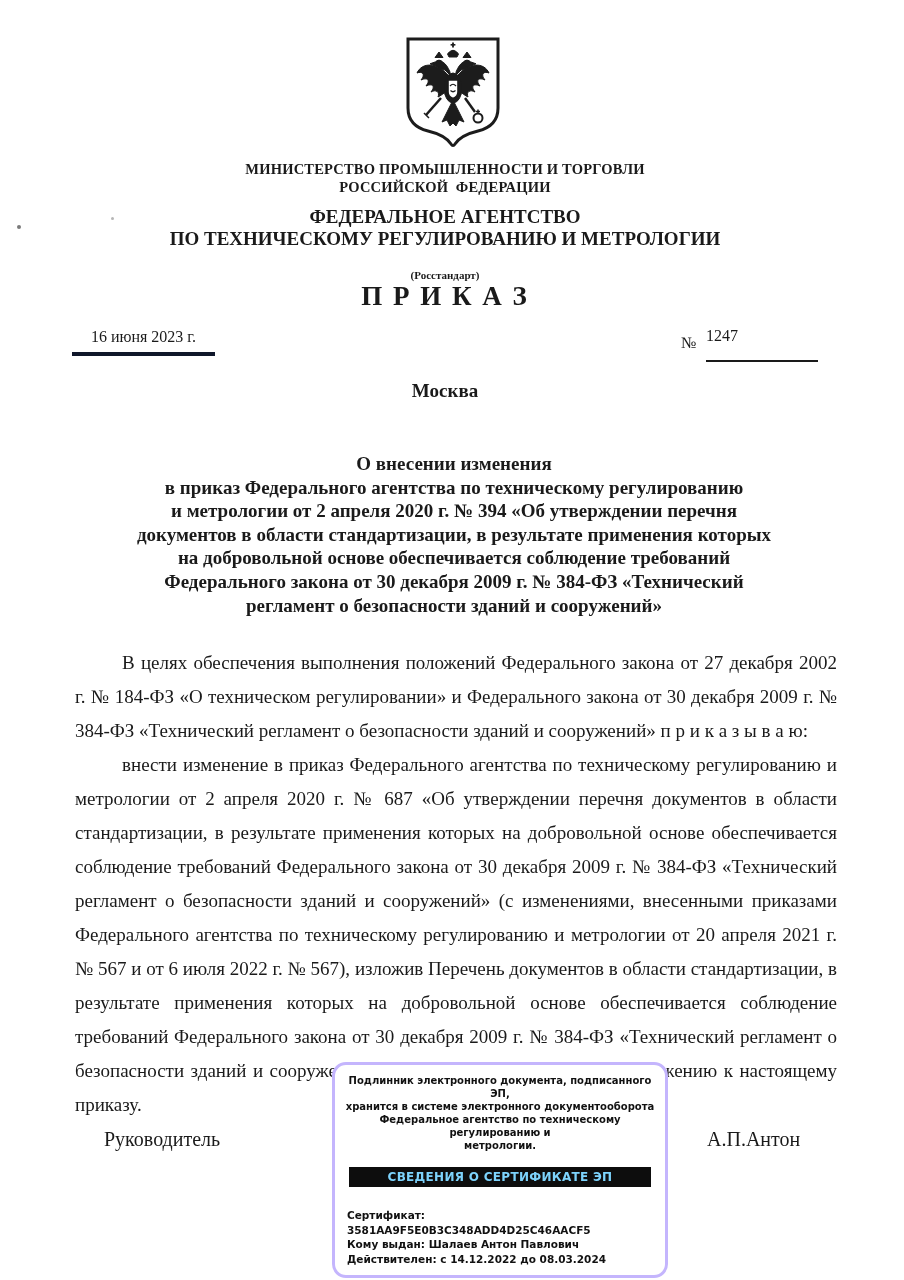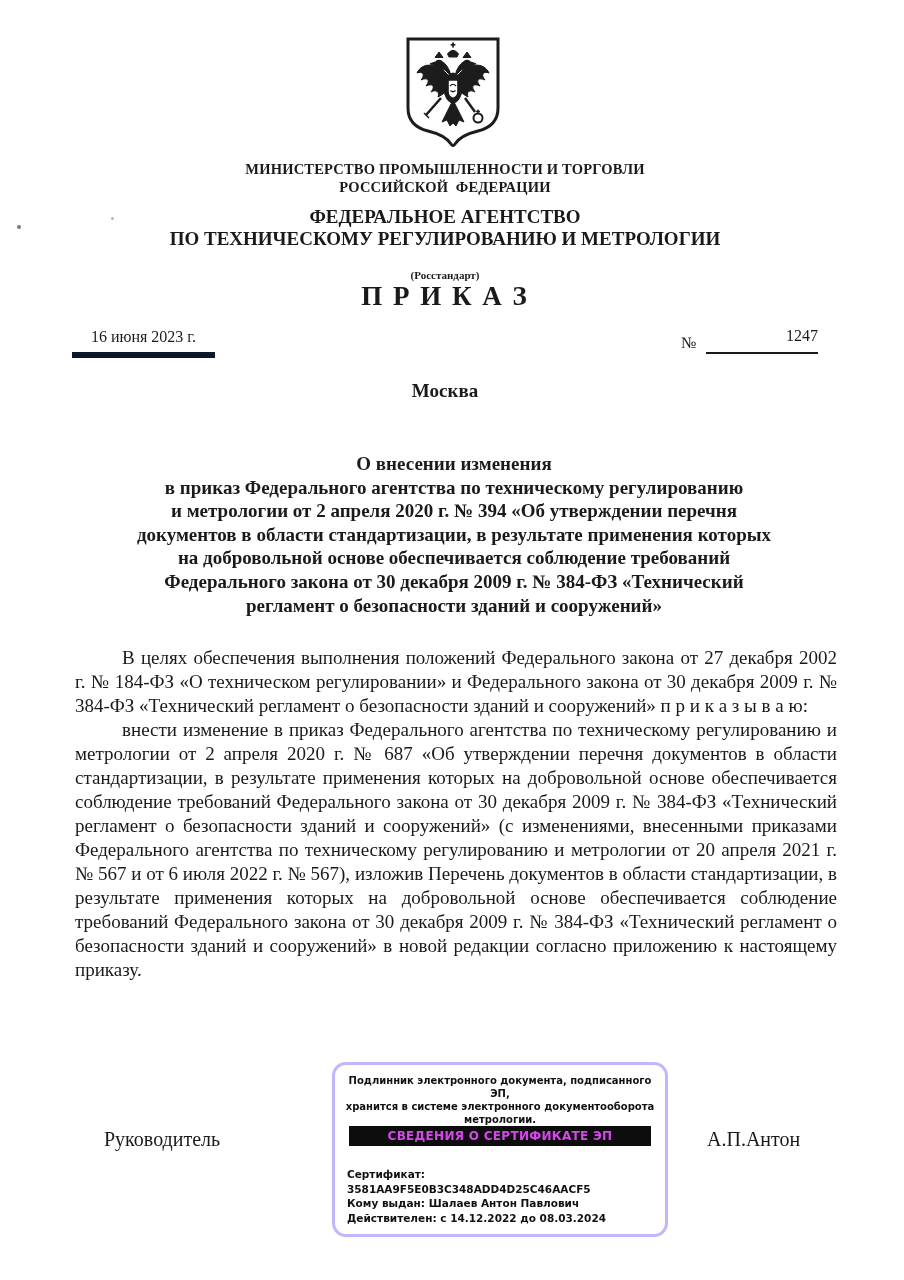--- a/index.html
+++ b/index.html
@@ -15,45 +15,45 @@
   .h-min2 { top:179px; font-size:14.5px; letter-spacing:0.2px; }
   .h-ag1  { top:206px; font-size:19px; }
   .h-ag2  { top:228px; font-size:19px; }
   .h-ros  { top:269px; font-size:11px; }
   .h-prikaz { top:281px; font-size:27px; letter-spacing:2px; }
   
   .emblem { position:absolute; left:401px; top:36px; }
   
   .date-wrap { position:absolute; left:72px; top:328px; width:143px;
                text-align:center; font-size:16px; padding-bottom:6px;
-               border-bottom:6px solid #0f172a; }
+               border-bottom:4px solid #0f172a; }
   .num-sign  { position:absolute; left:681px; top:334px; font-size:16px; }
   .num-wrap  { position:absolute; left:706px; top:327px; width:112px;
-               text-align:right; font-size:16px; padding-bottom:7px;
+               text-align:left; font-size:16px; padding-bottom:15px;
                border-bottom:2px solid #1a1a1a; }
   .city { position:absolute; left:0; top:380px; width:890px;
           text-align:center; font-size:19px; font-weight:bold; }
   
   .title { position:absolute; left:70px; top:452px; width:768px;
            text-align:center; font-weight:bold; font-size:19px;
            line-height:23.6px; }
   
   .body-text { position:absolute; left:75px; top:646px; width:762px;
-               font-size:19px; line-height:24px; text-align:justify; }
+               font-size:19px; line-height:34px; text-align:justify; }
   .body-text p { margin:0; text-indent:47px; }
   
   .sig-left  { position:absolute; left:104px;  top:1128px; font-size:20px; }
   .sig-right { position:absolute; left:707px; top:1128px; font-size:20px; }
   
   .stamp { position:absolute; left:332px; top:1062px; width:336px;
            box-sizing:border-box; border:3px solid #c4b5fd; border-radius:14px;
            background:#fff; padding:9px 7px 9px;
            font-family:"DejaVu Sans", sans-serif; font-weight:bold; color:#111; }
   .stamp-head  { font-size:10px; line-height:13px; text-align:center; }
-  .stamp-bar   { margin:0 7px 0; background:#0d0d0d; color:#d946ef;
+  .stamp-bar   { margin:15px 7px 0; background:#0d0d0d; color:#7dd3fc;
                  text-align:center; font-size:12px; line-height:20px;
                  letter-spacing:0.3px; }
   .stamp-fields { margin-top:21px; font-size:10.5px; line-height:14.5px;
                   padding-left:5px; text-align:left; }
   .stamp-label { display:inline-block; min-width:76px; }
   
   .speck { position:absolute; background:#7a7a7a; border-radius:50%; }
   .speck1 { left:17px; top:225px; width:4px; height:4px; }
   .speck2 { left:111px; top:217px; width:3px; height:3px; opacity:.55; }
 </style>
@@ -118,20 +118,21 @@
     <p>внести изменение в приказ Федерального агентства по техническому регулированию и метрологии от 2 апреля 2020 г. № 687 «Об утверждении перечня документов в области стандартизации, в результате применения которых на добровольной основе обеспечивается соблюдение требований Федерального закона от 30 декабря 2009 г. № 384-ФЗ «Технический регламент о безопасности зданий и сооружений» (с изменениями, внесенными приказами Федерального агентства по техническому регулированию и метрологии от 20 апреля 2021 г. № 567 и от 6 июля 2022 г. № 567), изложив Перечень документов в области стандартизации, в результате применения которых на добровольной основе обеспечивается соблюдение требований Федерального закона от 30 декабря 2009 г. № 384-ФЗ «Технический регламент о безопасности зданий и сооружений» в новой редакции согласно приложению к настоящему приказу.</p>
   </div>
 
   <div class="sig-left">Руководитель</div>
   <div class="sig-right">А.П.Антон</div>
 
   <div class="stamp">
     <div class="stamp-head">
       <div>Подлинник электронного документа, подписанного ЭП,</div>
       <div>хранится в системе электронного документооборота</div>
+      <div>Федеральное агентство по техническому регулированию и</div>
       <div>метрологии.</div>
     </div>
     <div class="stamp-bar">СВЕДЕНИЯ О СЕРТИФИКАТЕ ЭП</div>
     <div class="stamp-fields">
       <div>
         <span class="stamp-label">Сертификат:</span>
         <span>3581AA9F5E0B3C348ADD4D25C46AACF5</span>
       </div>
       <div>
         <span class="stamp-label">Кому выдан:</span>

